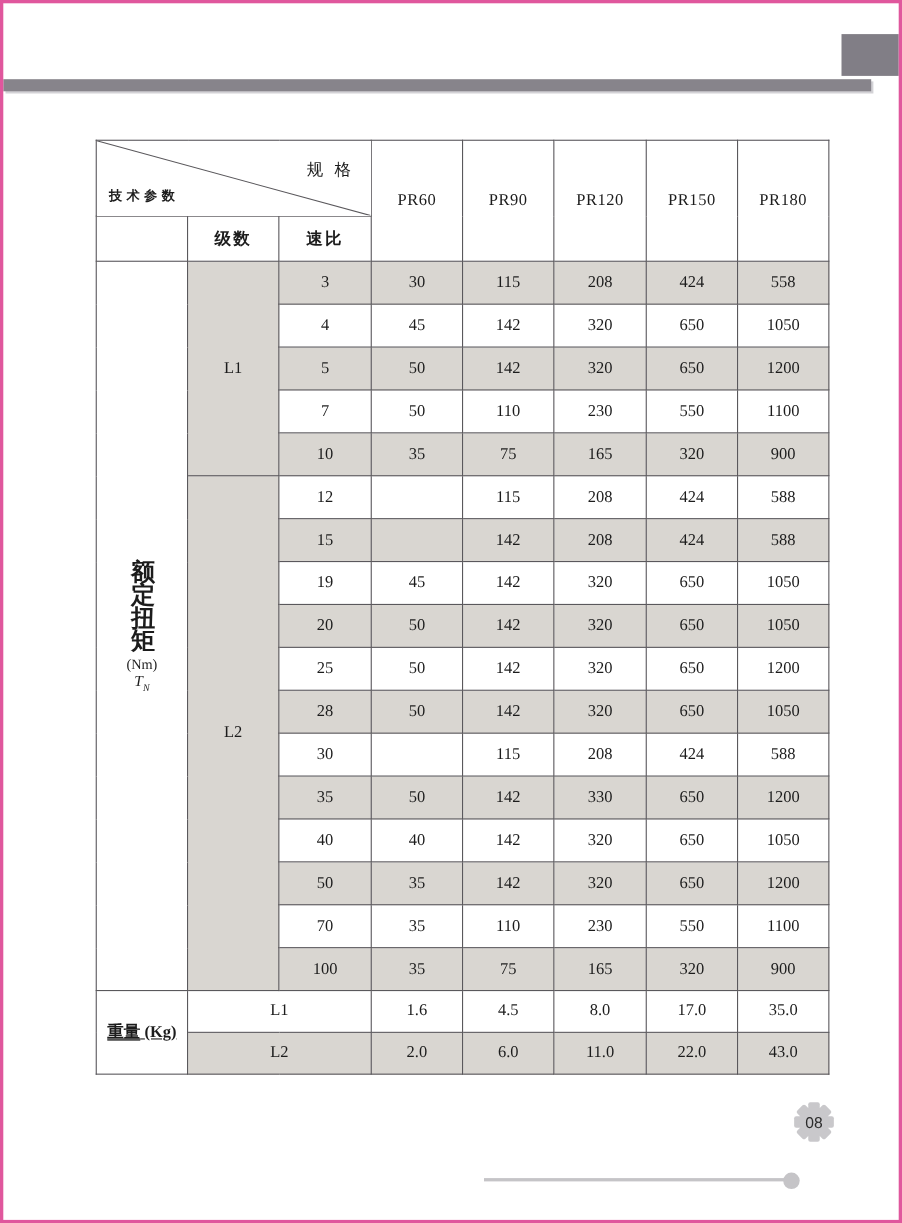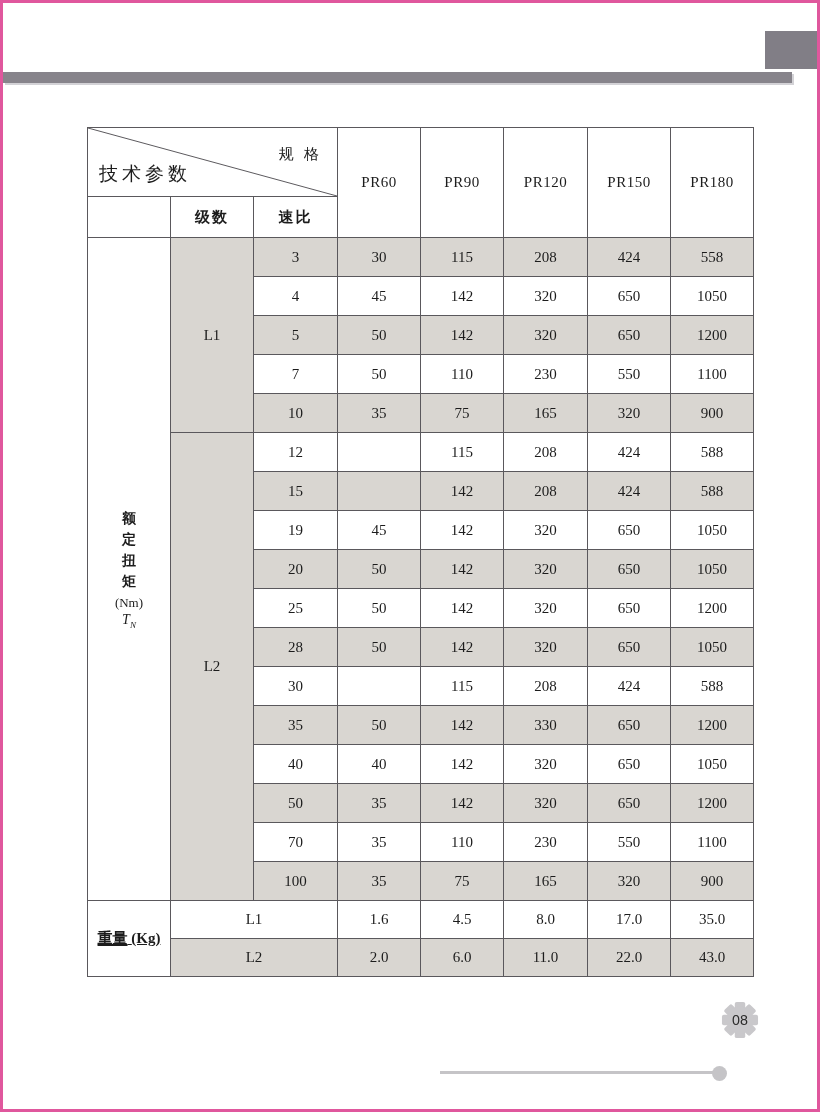--- a/index.html
+++ b/index.html
@@ -19,23 +19,23 @@
     border:1px solid #5a585c; padding:0; text-align:center; vertical-align:middle;
     color:#1c1c1c; font-family:"Liberation Serif", serif; font-size:15px; background:#ffffff;
   }
   tr.hr1 { height:69px; } tr.hr2 { height:41px; } tr.dr { height:39px; } tr.wr { height:38px; }
   tr.sh td { background:#d9d6d1; }
   td.model { font-family:"Liberation Sans", sans-serif; font-size:15px; letter-spacing:0.5px; }
   td.subh  { font-family:"Liberation Sans", sans-serif; font-weight:bold; font-size:15px; letter-spacing:2px; }
   td.diag  { position:relative; background:#ffffff; }
   td.diag svg.dline { position:absolute; left:0; top:0; width:100%; height:100%; display:block; }
   .spec-label  { position:absolute; top:17px; right:15px; font-family:"Liberation Sans",sans-serif; font-weight:normal; font-size:15px; letter-spacing:3px; }
-  .param-label { position:absolute; bottom:9px; left:11px; font-family:"Liberation Sans",sans-serif; font-weight:normal; font-size:19px; letter-spacing:4px; }
+  .param-label { position:absolute; bottom:9px; left:11px; font-family:"Liberation Sans",sans-serif; font-weight:bold; font-size:12px; letter-spacing:4px; }
   td.torque { background:#ffffff !important; }
-  .vert { width:20px; margin:0 auto; font-size:14px; line-height:21px; word-break:break-all; font-weight:600; }
+  .vert { width:20px; margin:0 auto; font-size:22px; line-height:21px; word-break:break-all; font-weight:600; }
   .unit { font-size:13px; margin-top:3px; }
   .sym  { font-style:italic; font-size:14px; margin-top:1px; }
   .sym sub { font-size:9px; }
   td.stage { background:#d9d6d1 !important; font-size:15px; }
   td.wlabel { background:#ffffff !important; font-family:"Liberation Sans",sans-serif; font-weight:bold; font-size:14px;text-decoration:underline; }
   .u { text-decoration:underline; text-underline-offset:2px; }
 
   
   .footer-rule { position:absolute; left:440px; top:1071px; width:276px; height:3px; background:#c5c4c7; }
   .footer-dot  { position:absolute; left:712px; top:1066px; width:15px; height:15px; border-radius:50%; background:#c5c4c7; }

